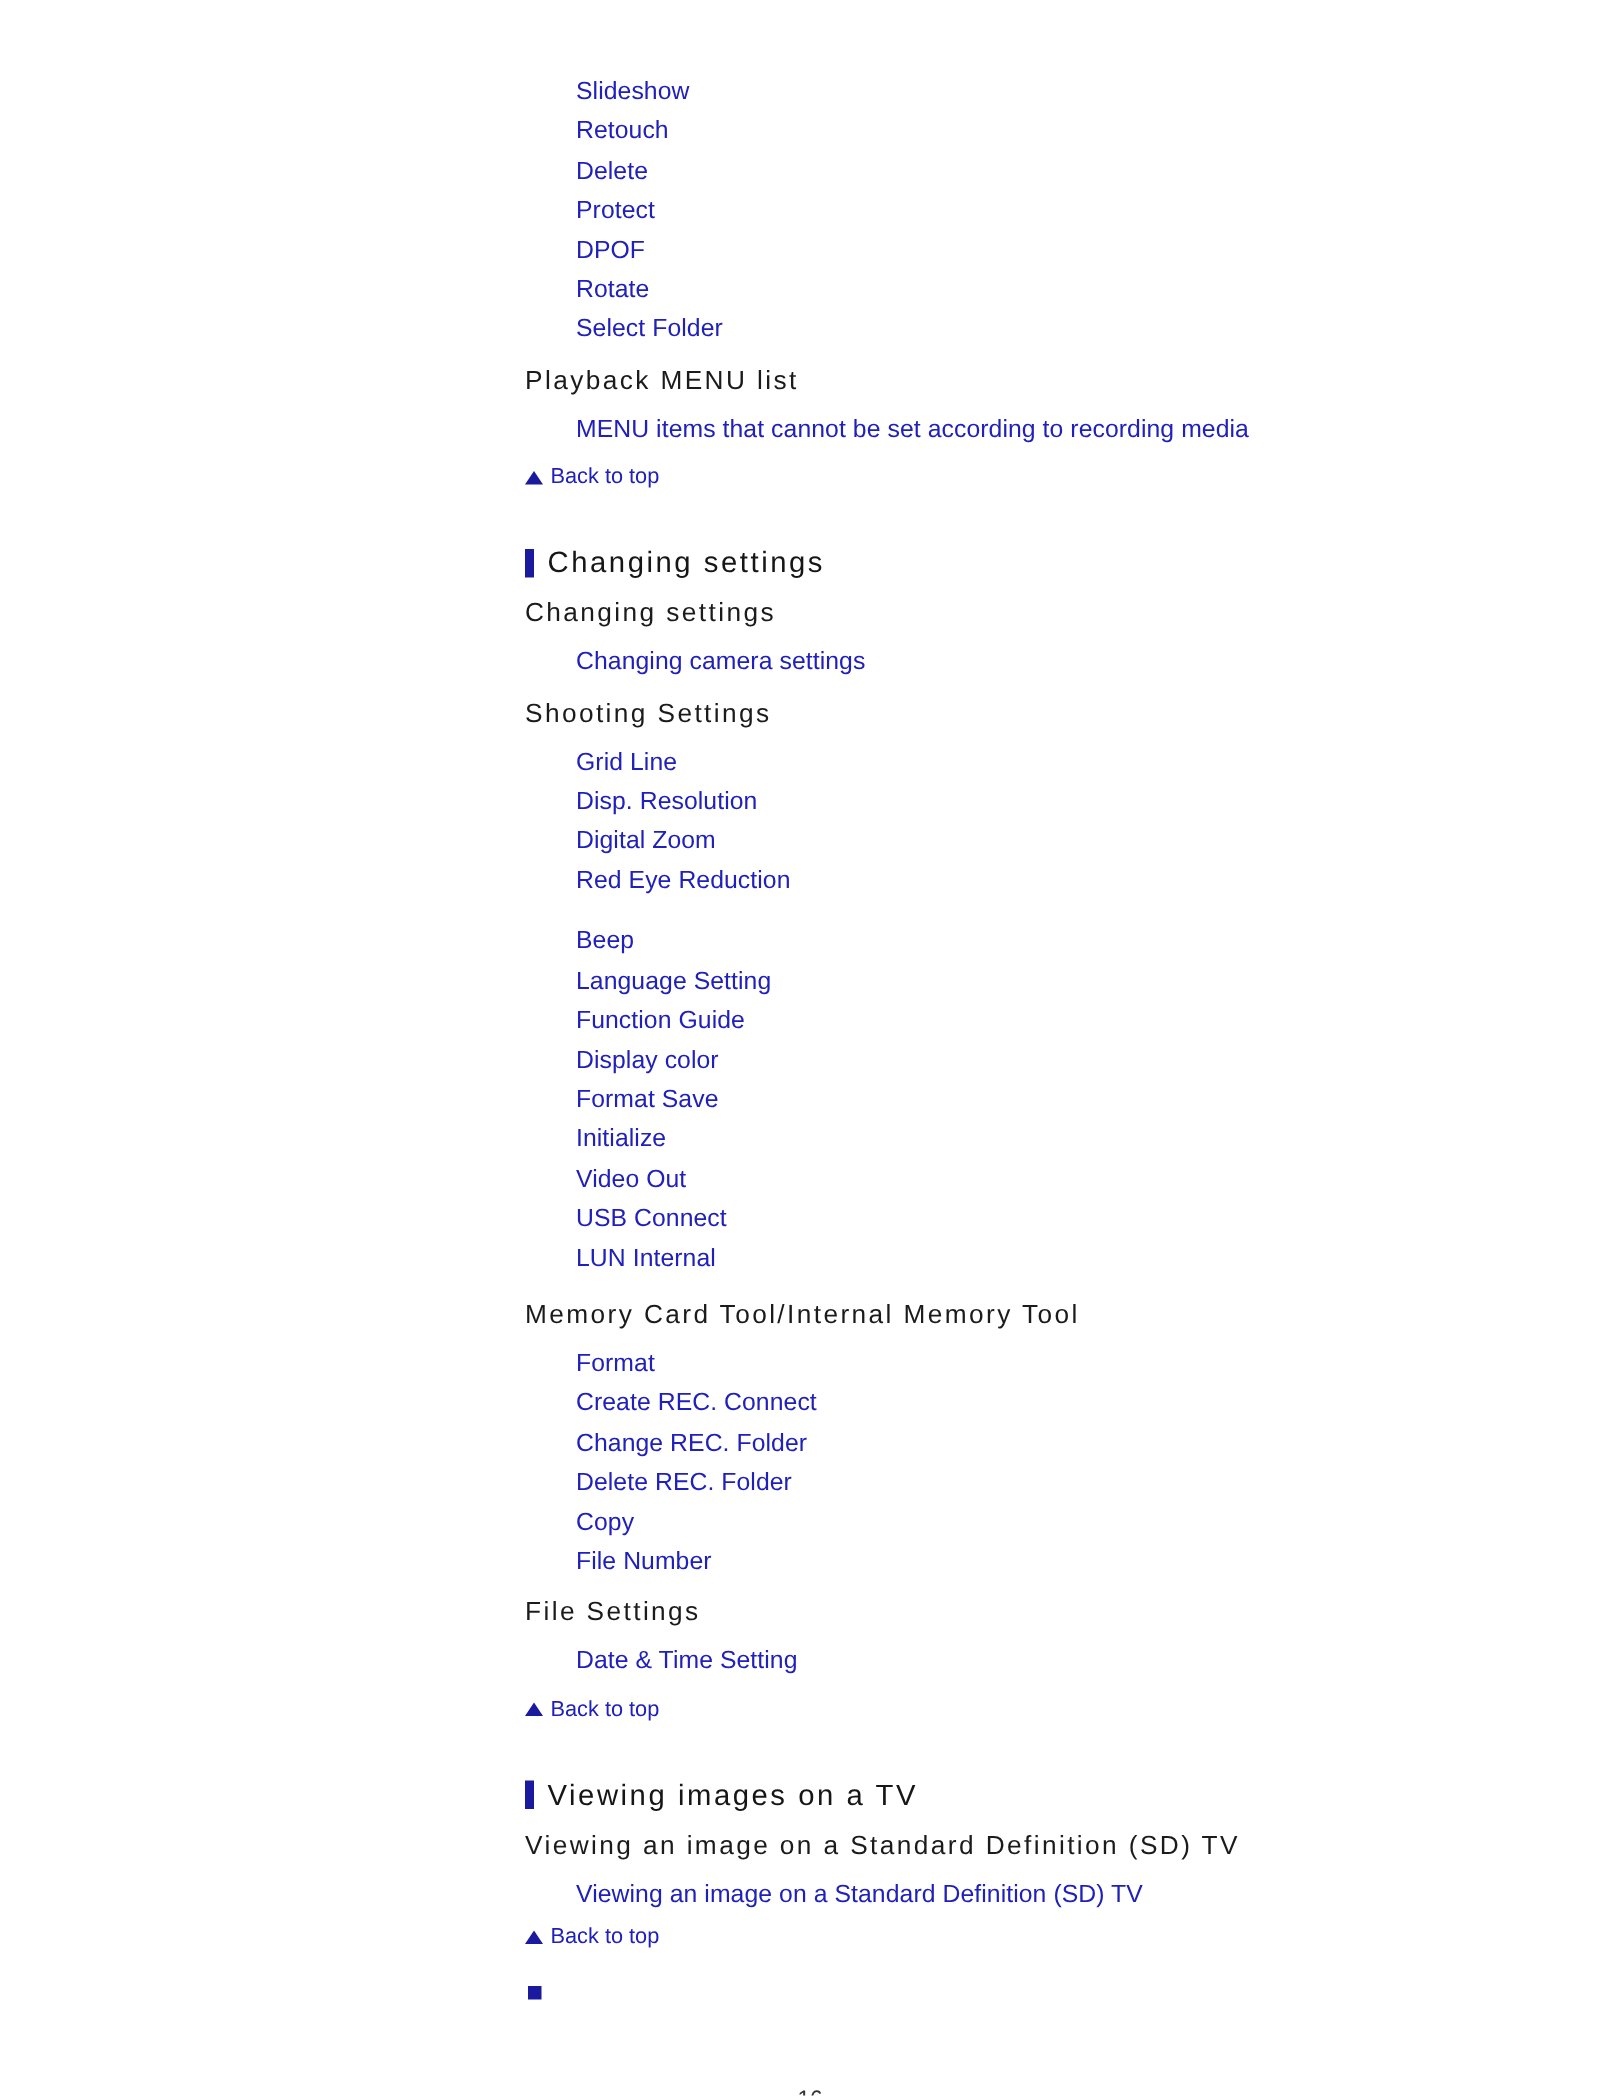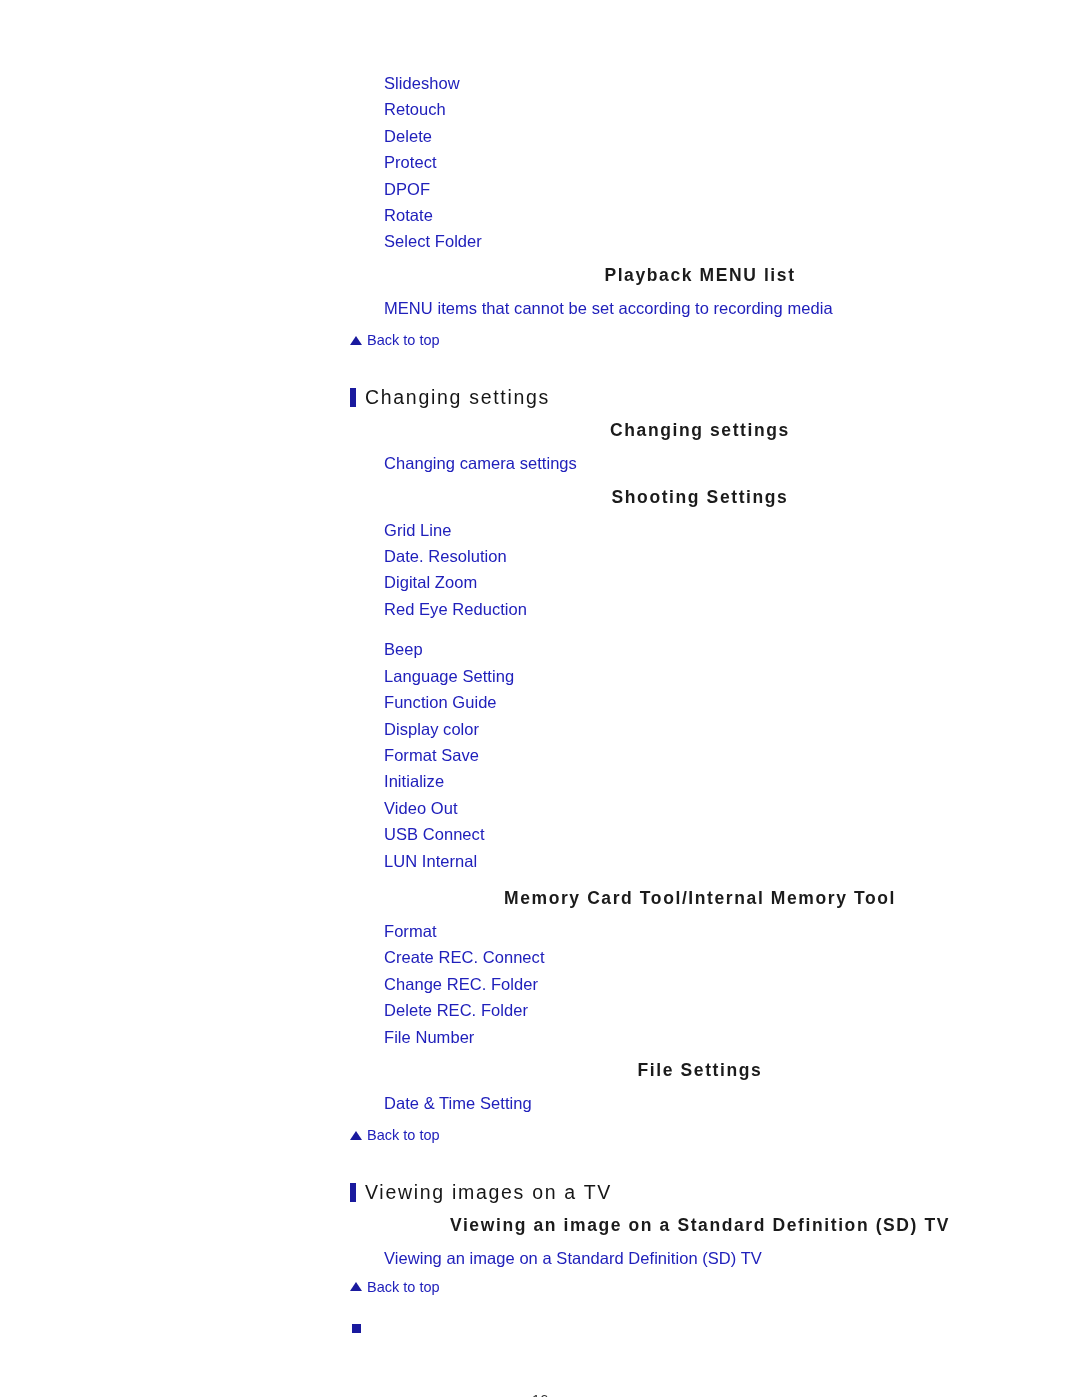--- a/index.html
+++ b/index.html
@@ -19,21 +19,20 @@
     left: 0; top: 0;
     width: 1080px;
     height: 1397px;
     overflow: hidden;
   }
   .content {
     position: absolute;
     left: 350px;
     top: 48px;
     width: 700px;
-    margin-top: 22px;
   }
 
   
   .sec-head {
     display: flex;
     align-items: center;
     font-size: 19.5px;
     letter-spacing: 1.7px;
     color: #161616;
     font-weight: 400;
@@ -48,25 +47,24 @@
     background: #1a1a9e;
     margin-right: 9px;
     flex: 0 0 auto;
   }
 
   
   .sub-head {
     font-size: 17.5px;
     letter-spacing: 1.6px;
     color: #1b1b1b;
-    font-weight: 700;
+    font-weight: 400;
     line-height: 26px;
     white-space: nowrap;
     margin: 0;
-    text-align: center;
   }
 
   
   .link {
     display: block;
     margin-left: 34px;
     font-size: 16.5px;
     color: #2020bb;
     line-height: 26.4px;
     letter-spacing: 0.05px;
@@ -162,21 +160,21 @@
     <div class="gap-sm"></div>
 
     <h2 class="sub-head">Changing settings</h2>
     <div class="gap-sm"></div>
     <a class="link">Changing camera settings</a>
 
     <div class="gap-sm"></div>
     <h2 class="sub-head">Shooting Settings</h2>
     <div class="gap-sm"></div>
     <a class="link">Grid Line</a>
-    <a class="link">Date. Resolution</a>
+    <a class="link">Disp. Resolution</a>
     <a class="link">Digital Zoom</a>
     <a class="link">Red Eye Reduction</a>
 
     <div class="gap-sm"></div>
     <div class="gap-sm"></div>
     <a class="link">Beep</a>
     <a class="link">Language Setting</a>
     <a class="link">Function Guide</a>
     <a class="link">Display color</a>
     <a class="link">Format Save</a>
@@ -185,20 +183,21 @@
     <a class="link">USB Connect</a>
     <a class="link">LUN Internal</a>
 
     <div class="gap-md"></div>
     <h2 class="sub-head">Memory Card Tool/Internal Memory Tool</h2>
     <div class="gap-sm"></div>
     <a class="link">Format</a>
     <a class="link">Create REC. Connect</a>
     <a class="link">Change REC. Folder</a>
     <a class="link">Delete REC. Folder</a>
+    <a class="link">Copy</a>
     <a class="link">File Number</a>
 
     <div class="gap-sm"></div>
     <h2 class="sub-head">File Settings</h2>
     <div class="gap-sm"></div>
     <a class="link">Date &amp; Time Setting</a>
 
     <div class="gap-md"></div>
     <div class="back-row">
       <a class="back-top">

